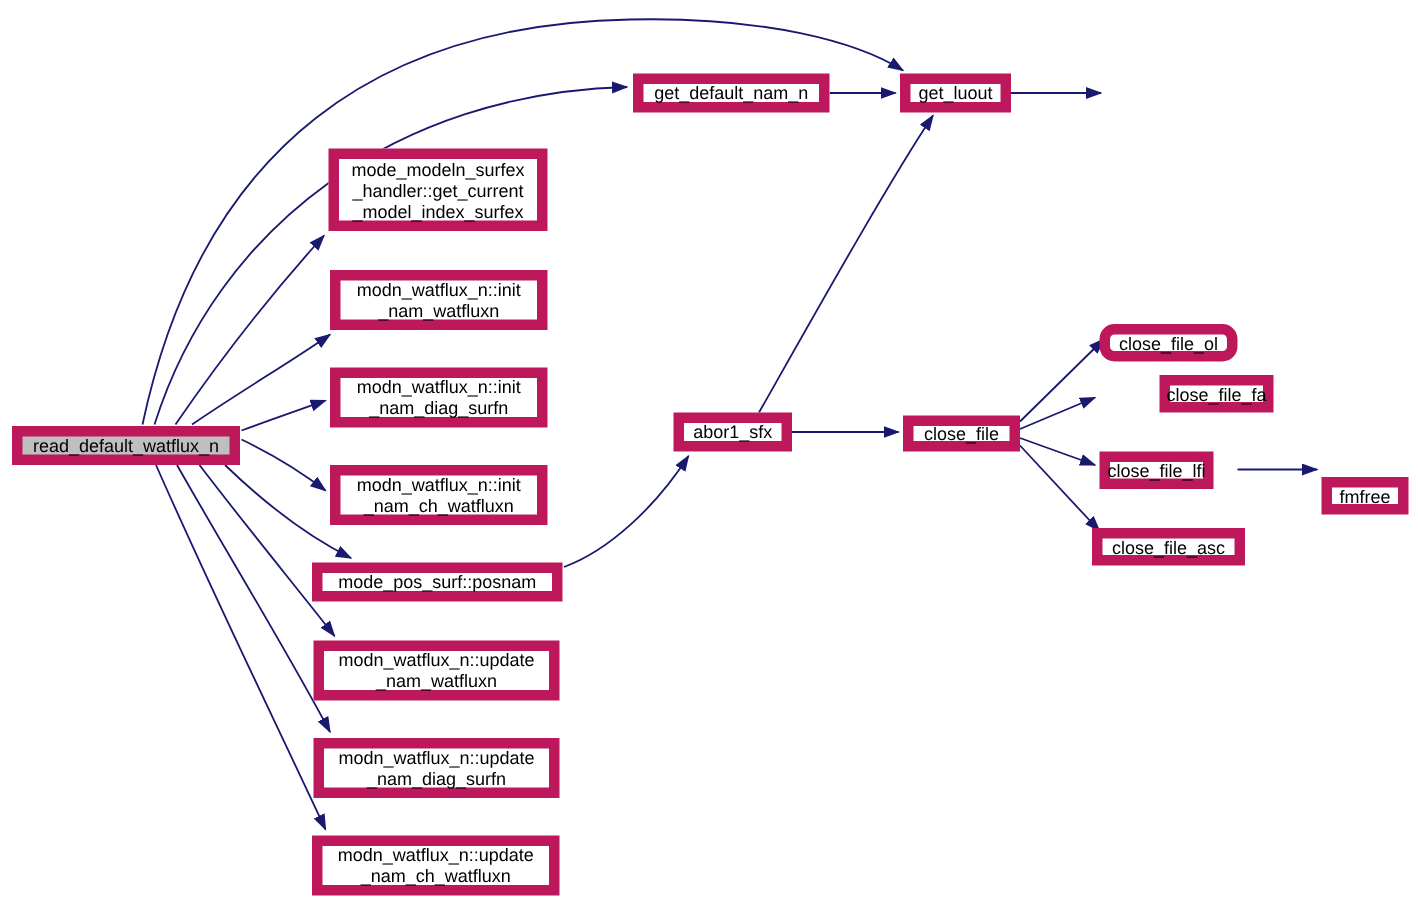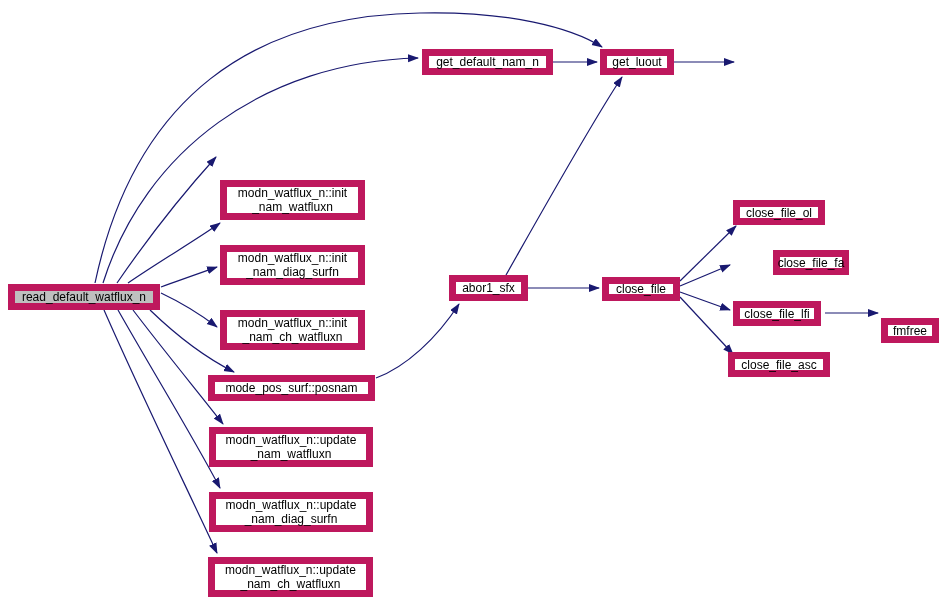--- a/index.html
+++ b/index.html
@@ -52,20 +52,23 @@
     </g>
   </svg>
 
   <div class="node root" style="left:8px;top:284px;width:152px;height:26px;text-align:center;">read_default_watflux_n</div>
 
   <div class="node" style="left:422px;top:49px;width:131px;height:26px;">get_default_nam_n</div>
 
   <div class="node" style="left:600px;top:49px;width:74px;height:26px;">get_luout</div>
 
 
+  <div class="node" style="left:219px;top:99px;width:146px;height:55px;">mode_modeln_surfex
+_handler::get_current
+_model_index_surfex</div>
 
   <div class="node" style="left:220px;top:180px;width:145px;height:40px;">modn_watflux_n::init
 _nam_watfluxn</div>
 
   <div class="node" style="left:220px;top:245px;width:145px;height:40px;">modn_watflux_n::init
 _nam_diag_surfn</div>
 
   <div class="node" style="left:220px;top:310px;width:145px;height:40px;">modn_watflux_n::init
 _nam_ch_watfluxn</div>
 
@@ -77,23 +80,23 @@
   <div class="node" style="left:209px;top:492px;width:164px;height:40px;">modn_watflux_n::update
 _nam_diag_surfn</div>
 
   <div class="node" style="left:208px;top:557px;width:165px;height:40px;">modn_watflux_n::update
 _nam_ch_watfluxn</div>
 
   <div class="node" style="left:449px;top:275px;width:79px;height:26px;">abor1_sfx</div>
 
   <div class="node" style="left:602px;top:277px;width:78px;height:24px;">close_file</div>
 
-  <div class="node" style="left:733px;top:200px;width:92px;height:25px;">close_file_ol</div>
+  <div class="node" style="left:733px;top:216px;width:92px;height:25px;border-radius:10px;">close_file_ol</div>
 
   <div class="node" style="left:733px;top:250px;width:76px;height:25px;margin-left:40px;">close_file_fa</div>
 
-  <div class="node" style="left:733px;top:301px;width:88px;height:25px;">close_file_lfi</div>
+  <div class="node" style="left:733px;top:301px;width:76px;height:25px;">close_file_lfi</div>
 
   <div class="node" style="left:881px;top:301px;width:58px;height:25px;margin-top:17px;">fmfree</div>
 
   <div class="node" style="left:728px;top:352px;width:102px;height:25px;">close_file_asc</div>
 
 </div>
 
 </body></html>

